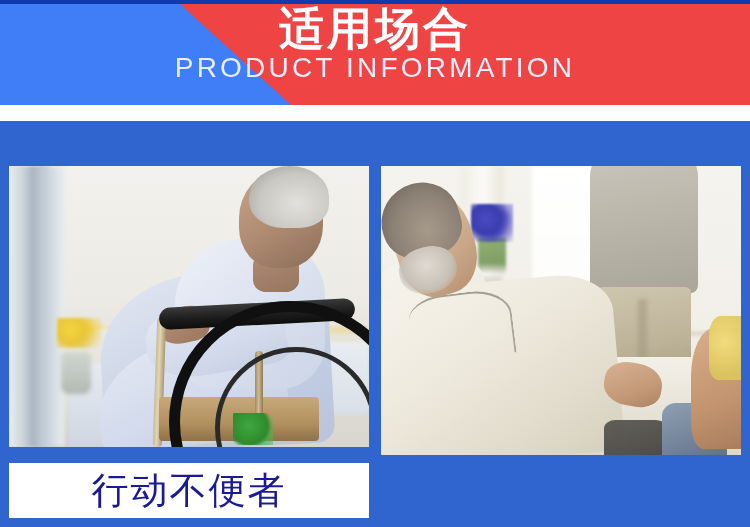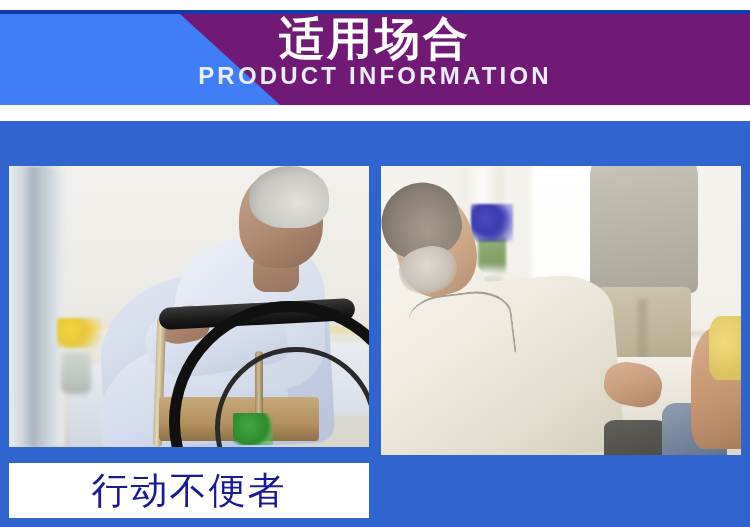--- a/index.html
+++ b/index.html
@@ -19,23 +19,22 @@
     background: #ffffff;
   }
 
   
   .header {
     position: absolute;
     left: 0;
     top: 0;
     width: 750px;
     height: 132px;
-    background: #701a75;           
+    background: #ef4444;           
     overflow: hidden;
-    margin-top: 10px;
   }
   
   .header-wedge {
     position: absolute;
     left: 0;
     top: 4px;
     width: 300px;
     height: 101px;
     background: #3f7ef7;
     clip-path: polygon(0 0, 60% 0, 97% 100%, 0 100%);
@@ -67,22 +66,22 @@
     font-weight: bold;
     line-height: 1.18;
     letter-spacing: 3px;
     white-space: nowrap;
     text-align: center;
     margin: 0;
     padding: 0;
   }
   .header-subtitle {
     color: #e8eefc;
-    font-size: 24px;
-    font-weight: 700;
+    font-size: 28px;
+    font-weight: 400;
     letter-spacing: 3.2px;
     line-height: 1;
     white-space: nowrap;
     margin-top: -1px;
     text-align: center;
   }
 
   
   .white-gap {
     position: absolute;

